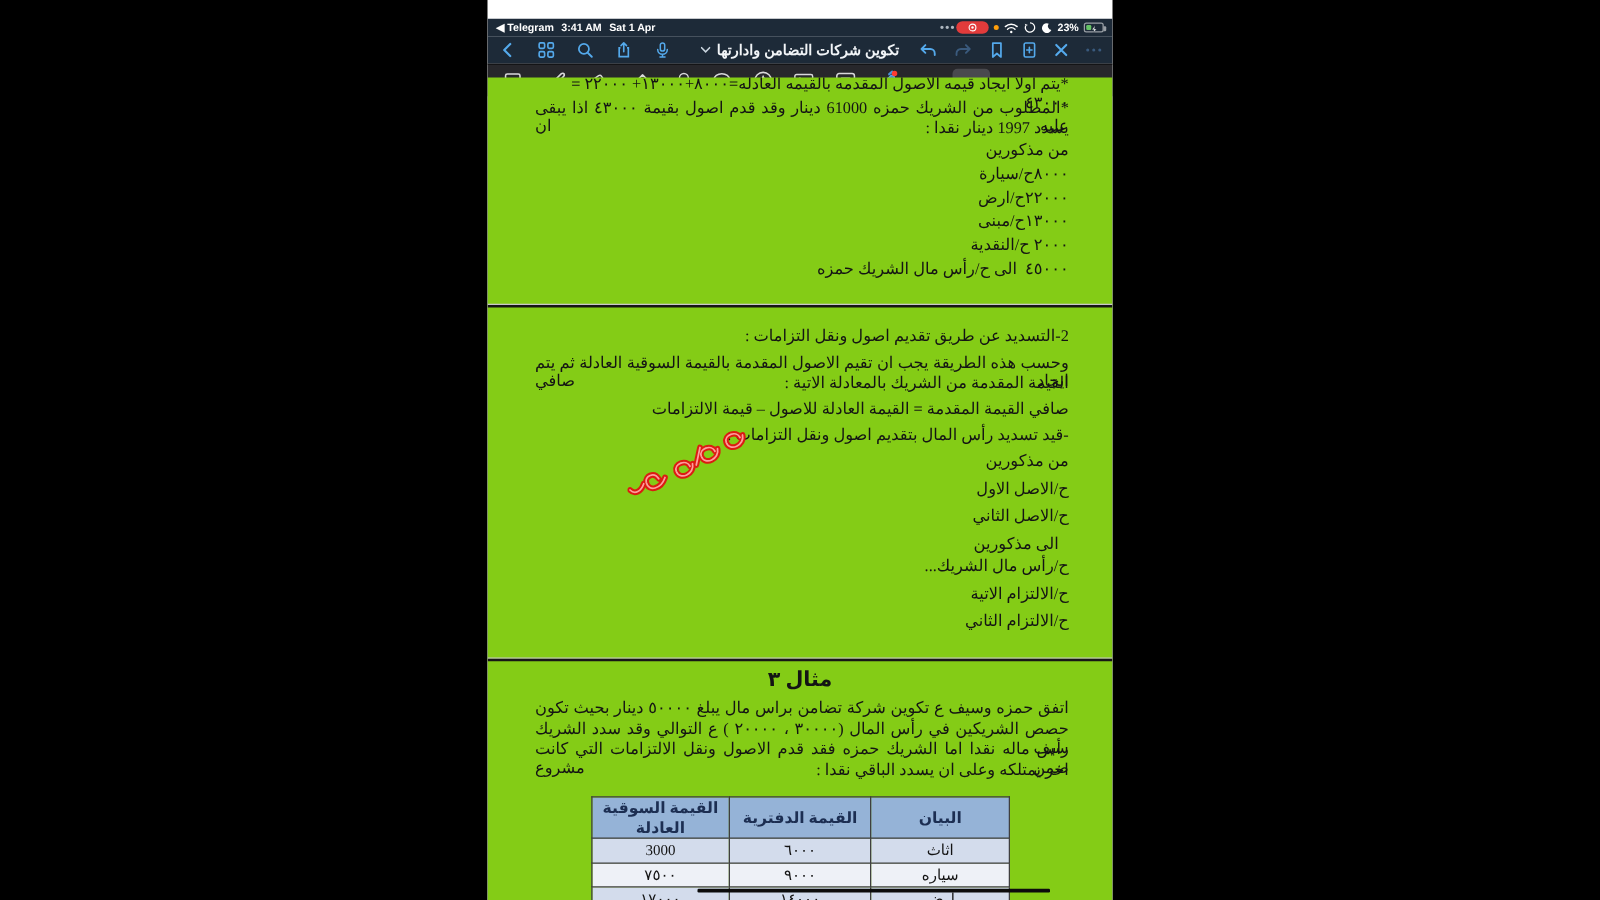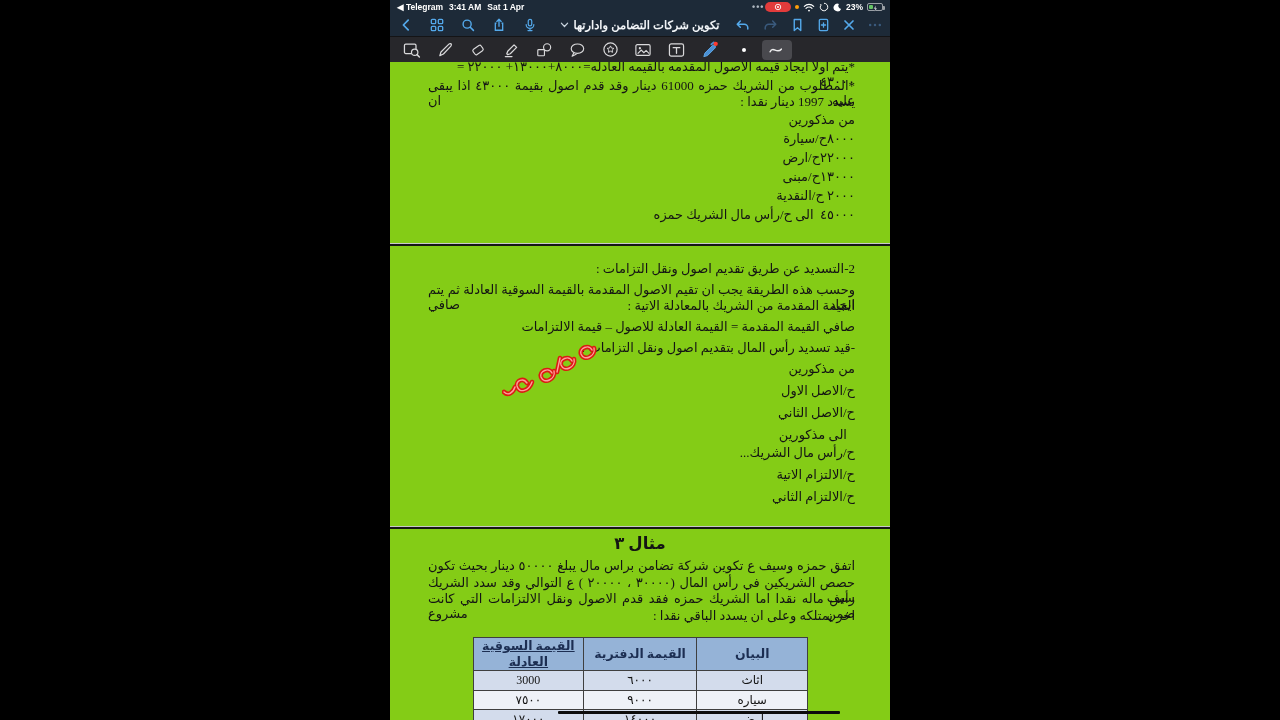--- a/index.html
+++ b/index.html
@@ -5,21 +5,21 @@
   * { margin:0; padding:0; box-sizing:border-box; }
   html,body { width:1280px; height:720px; background:#000; overflow:hidden; }
   .screen { position:relative; width:1280px; height:720px; background:#000;
             font-family:"Liberation Sans", sans-serif; }
   .app { position:absolute; left:390px; top:0; width:500px; height:720px;
          background:#fff; overflow:hidden; }
 
   
   .statusbar { position:relative; height:14px; background:#1d2a38; display:flex;
                align-items:center; justify-content:space-between; padding:0 7px;
-               color:#fff; font-size:8.5px; font-weight:700; }
+               color:#fff; font-size:8.5px; font-weight:700;margin-top:15px; }
   .sb-left { display:flex; align-items:center; gap:6px; }
   .sb-center { position:absolute; left:362px; top:0; height:14px; display:flex;
                align-items:center; color:#aeb7c0; font-size:9px; letter-spacing:1px; }
   .sb-right { display:flex; align-items:center; gap:4px;justify-content:space-between; }
   .rec-pill { width:26px; height:10px; border-radius:5px; background:#e23b3b;
               display:flex; align-items:center; justify-content:center; }
   .rec-pill svg { display:block; }
   .dot-orange { width:4px; height:4px; border-radius:50%; background:#ff9f0a; }
   .battery { position:relative; width:16px; height:8px; border:1px solid rgba(255,255,255,.55);
              border-radius:2px; display:flex; align-items:center; padding:1px; }
@@ -61,21 +61,21 @@
              font-size:16.5px; font-weight:600; }
 
   
   .acct-table { position:absolute; left:83px; top:575px; width:335px; direction:rtl;
                 border-collapse:collapse; font-size:12px; }
   .acct-table td, .acct-table th { border:1px solid #3f3f3f; text-align:center;
                                    vertical-align:middle; padding:0; }
   .acct-table th { height:22px; background:#95b3d7; color:#1c2e52; font-weight:700; font-size:12.5px; }
   .acct-table .r-odd td { height:20px; background:#d3dcec; }
   .acct-table .r-even td { height:19px; background:#eef1f7; }
-  .acct-table .c1 { width:111px; } .acct-table .c2 { width:114px; } .acct-table .c3 { width:110px;text-decoration:underline; }
+  .acct-table .c1 { width:111px; } .acct-table .c2 { width:114px; } .acct-table .c3 { width:110px; }
 
   
   .scribble { position:absolute; left:112px; top:278px; }
   .black-underline { position:absolute; left:168px; top:649px; width:282px; height:3px;
                      background:#0c0c0c; border-radius:1px; }
 </style>
 </head>
 <body>
 
 <div class="screen">

